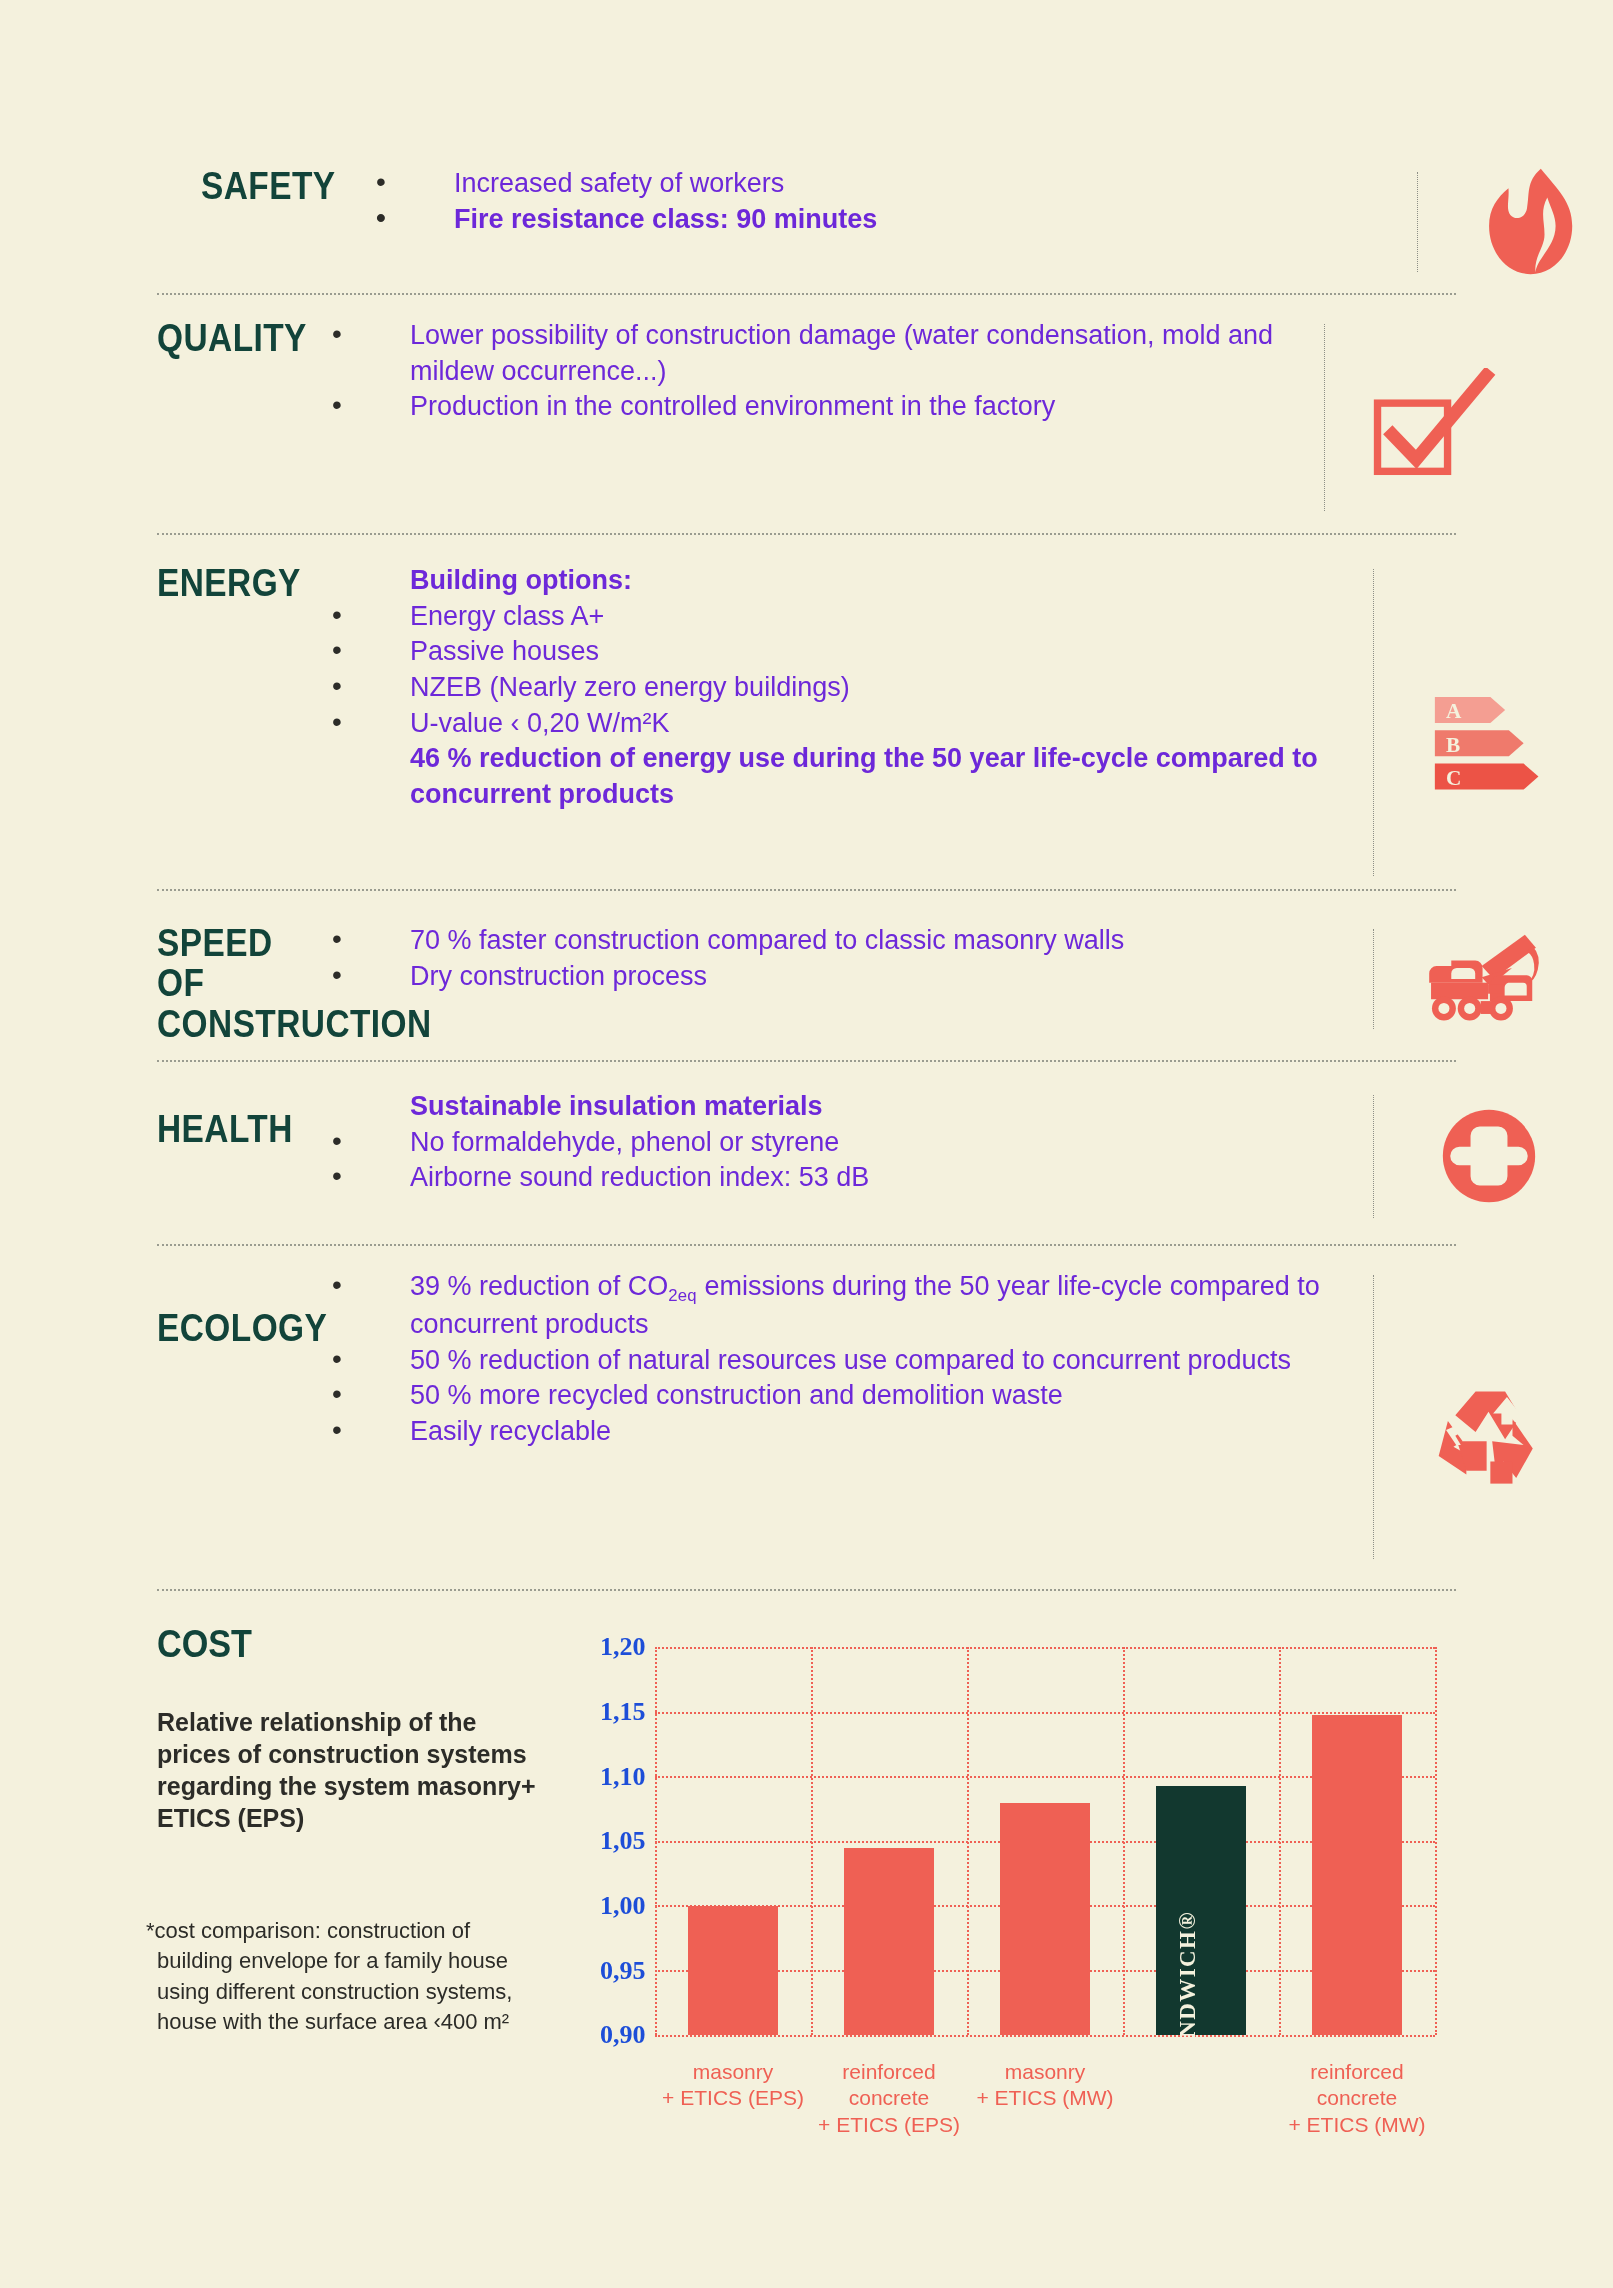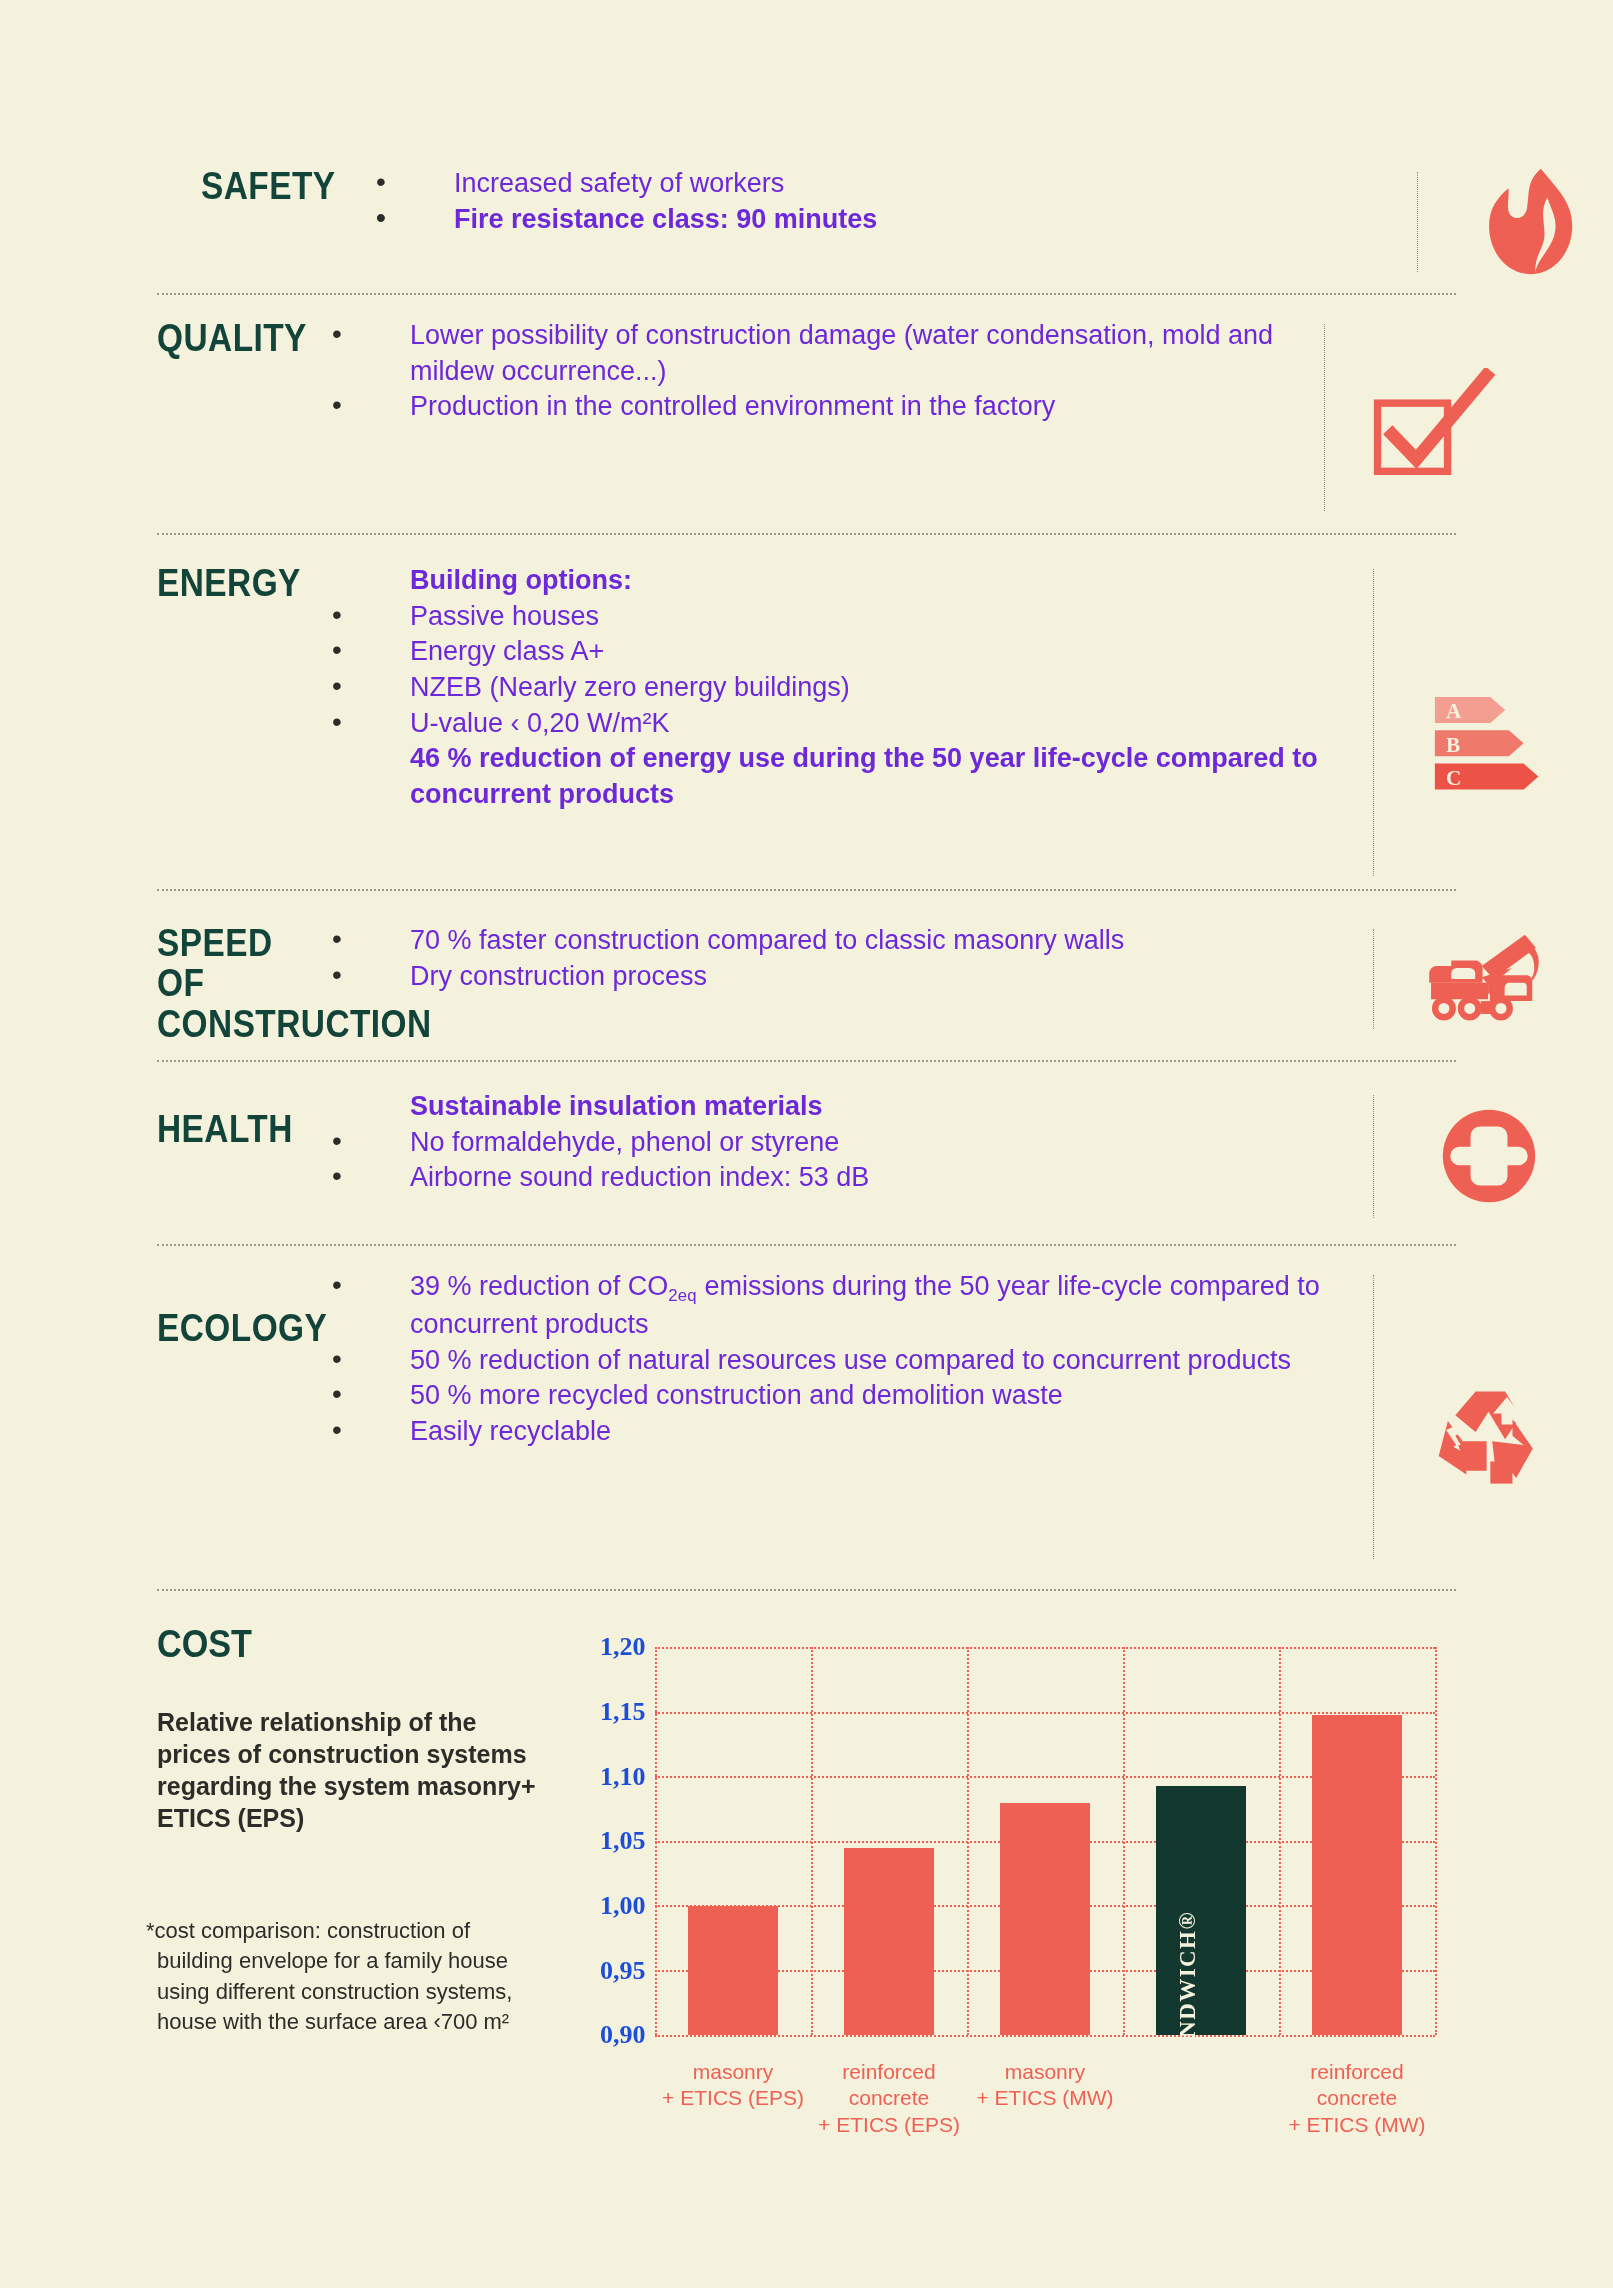--- a/index.html
+++ b/index.html
@@ -197,22 +197,22 @@
   </div>
   <div class="hsep" style="top:533px;"></div>
 
   <div class="row" style="position:absolute;left:0;top:563px;width:1613px;height:318px;">
     <div class="cat">
       <div class="cat-title">ENERGY</div>
     </div>
     <div class="bullets">
       <ul class="blist">
         <li class="strong">Building options:</li>
+        <li class="bulleted">Energy class A+</li>
         <li class="bulleted">Passive houses</li>
-        <li class="bulleted">Energy class A+</li>
         <li class="bulleted">NZEB (Nearly zero energy buildings)</li>
         <li class="bulleted">U-value ‹ 0,20 W/m²K</li>
         <li class="strong">46 % reduction of energy use during the 50 year life-cycle compared to concurrent products</li>
       </ul>
     </div>
     <div class="iconcol">
       <span class="vdots"></span>
       <svg class="icon" width="111" height="102" viewBox="0 0 120 110" style="margin-top:48px;">
         <path fill="#f49e92" d="M2 2 H62 L78 16 L62 30 H2 Z"></path>
         <path fill="#ef7a6c" d="M2 38 H82 L98 52 L82 66 H2 Z"></path>
@@ -312,21 +312,21 @@
           <path d="M23 66 L12 50 L30 42 L33 50 L22 56 L28 66 Z"></path>
         </g>
       </svg>
     </div>
   </div>
   <div class="hsep" style="top:1589px;"></div>
 
   <div id="cost-section">
     <div id="cost-title">COST</div>
     <div id="cost-lead">Relative relationship of the prices of construction systems regarding the system masonry+ ETICS (EPS)</div>
-    <div id="cost-note">*cost comparison: construction of building envelope for a family house using different construction systems, house with the surface area ‹700 m²</div>
+    <div id="cost-note">*cost comparison: construction of building envelope for a family house using different construction systems, house with the surface area ‹400 m²</div>
 
     <div id="chart">
       <div class="ylabels" id="yaxis">
           <div class="ylab" style="top: 405px;">0,90</div>
           <div class="ylab" style="top: 341px;">0,95</div>
           <div class="ylab" style="top: 276px;">1,00</div>
           <div class="ylab" style="top: 211px;">1,05</div>
           <div class="ylab" style="top: 147px;">1,10</div>
           <div class="ylab" style="top: 82px;">1,15</div>
           <div class="ylab" style="top: 17.5px;">1,20</div>

